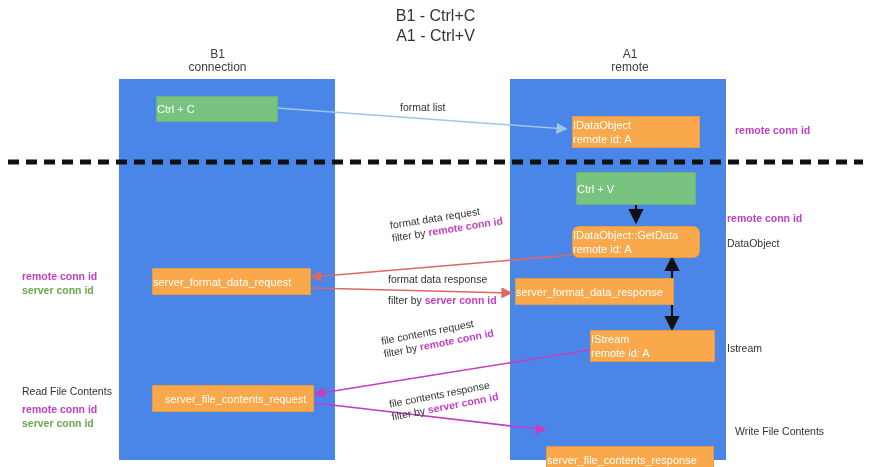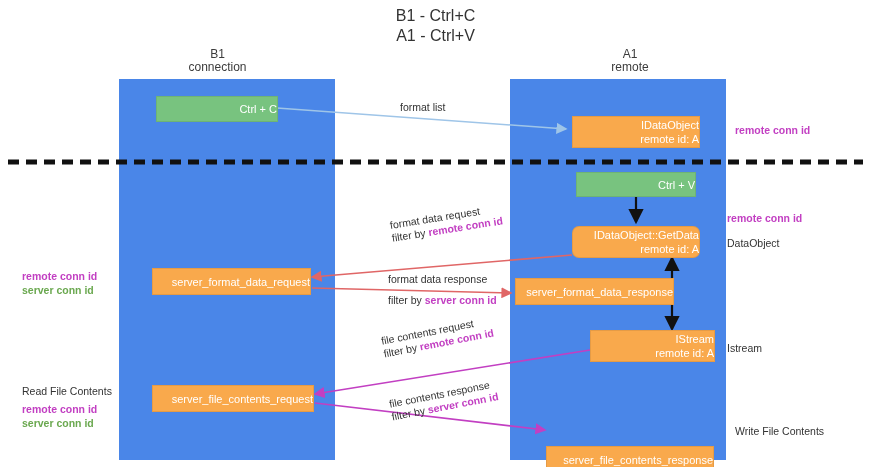--- a/index.html
+++ b/index.html
@@ -19,21 +19,21 @@
     position:absolute;left:0;right:0;top:6px;
     text-align:center;font-size:16px;color:#333;line-height:20px;
   }
   .colhead{
     position:absolute;text-align:center;font-size:12px;color:#3c3c3c;
     line-height:13px;
   }
 
   .node{
     position:absolute;box-sizing:border-box;
-    display:flex;flex-direction:column;align-items:flex-end;justify-content:center;
+    display:flex;flex-direction:column;align-items:flex-start;justify-content:center;
     color:#ffffff;font-size:11px;line-height:14px;text-align:center;
     border:1px solid rgba(0,0,0,0.08);
   }
   .node.green{background:#78c37f;}
   .node.orange{background:#f9a94c;}
   .node .l2{font-size:11px;}
 
   .edgelabel{
     position:absolute;font-size:10.5px;color:#333;white-space:nowrap;line-height:13px;
   }
@@ -107,21 +107,21 @@
 
   <div class="node green" style="left:156px;top:96px;width:122px;height:26px;">
     <div>Ctrl + C</div>
   </div>
 
   <div class="node orange" style="left:572px;top:116px;width:128px;height:32px;">
     <div>IDataObject</div>
     <div class="l2">remote id: A</div>
   </div>
 
-  <div class="node green" style="left:576px;top:172px;width:120px;height:25px;">
+  <div class="node green" style="left:576px;top:172px;width:120px;height:33px;">
     <div>Ctrl + V</div>
   </div>
 
   <div class="node orange" style="left:572px;top:226px;width:128px;height:32px;border-radius:7px;">
     <div>IDataObject::GetData</div>
     <div class="l2">remote id: A</div>
   </div>
 
   <div class="node orange" style="left:152px;top:268px;width:159px;height:27px;">
     <div>server_format_data_request</div>

